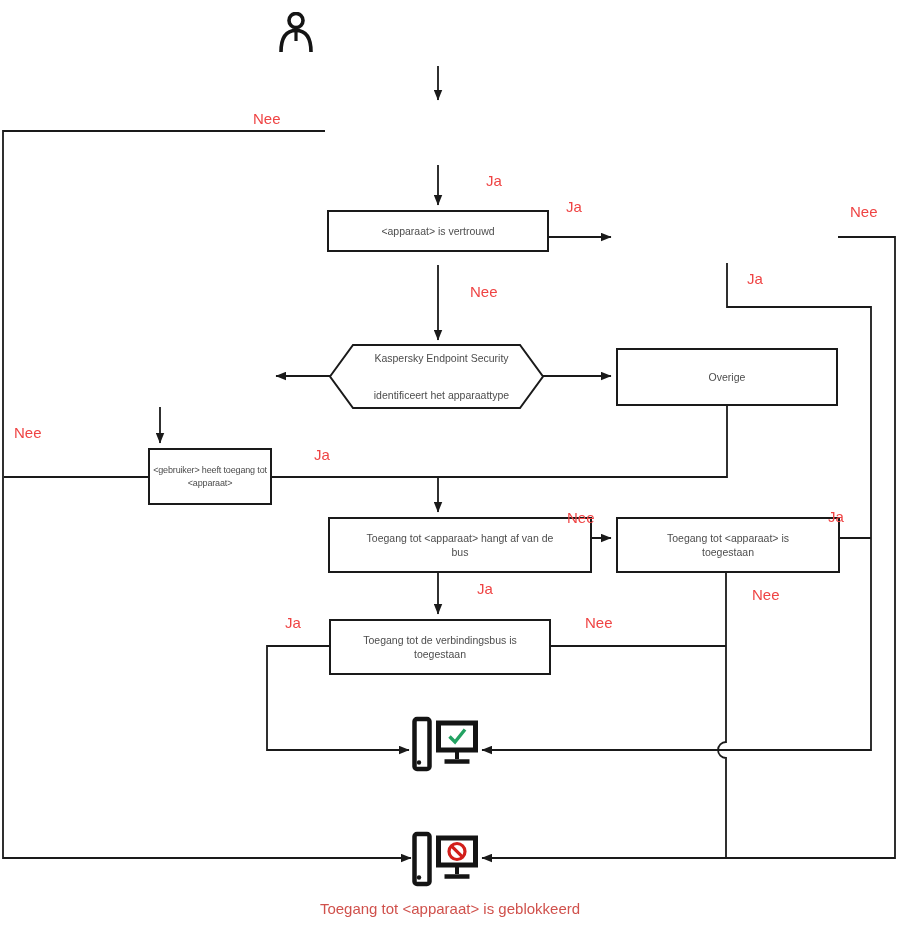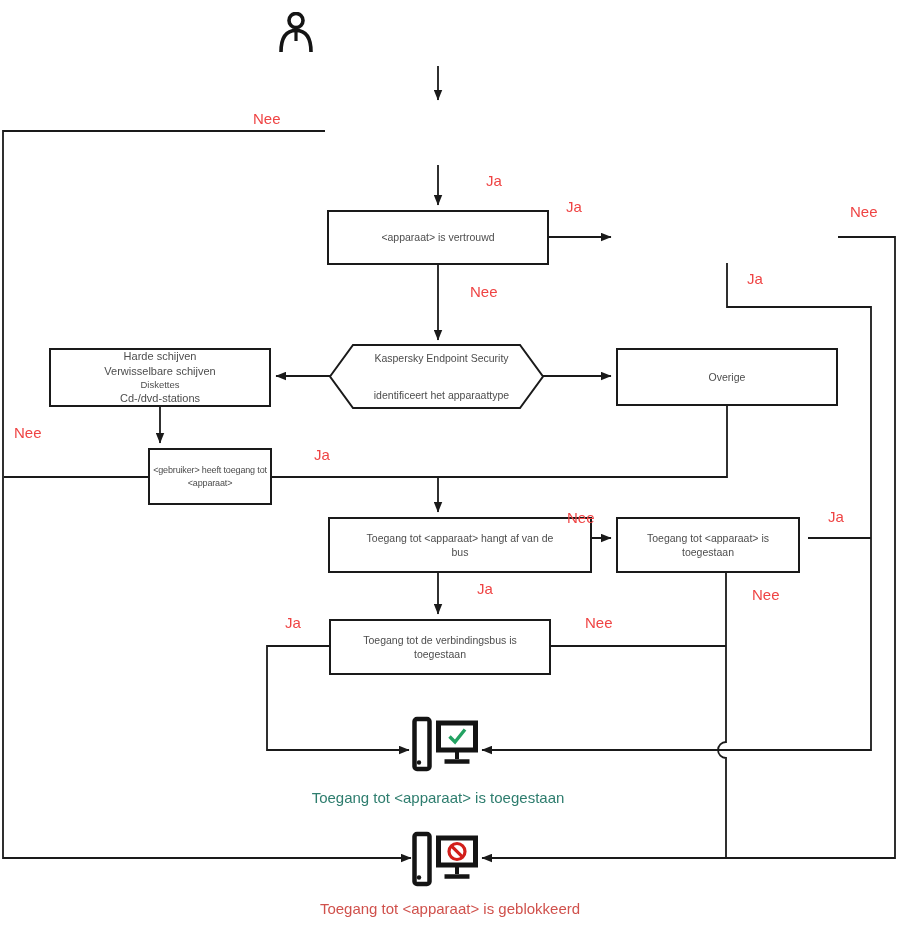--- a/index.html
+++ b/index.html
@@ -67,52 +67,46 @@
 
   <svg class="icon-wrap" style="left:279px;top:12px" width="34" height="40" viewBox="0 0 34 40">
     <circle class="ink" cx="17" cy="8.5" r="7" stroke-width="3.6"></circle>
     <path class="ink" d="M2 40 C2 24 8 18.5 17 18.5" stroke-width="3.6"></path>
     <path class="ink" d="M32 40 C32 24 26 18.5 17 18.5" stroke-width="3.6"></path>
     <path class="ink" d="M17 19 V29" stroke-width="3.2"></path>
   </svg>
 
 
 
-  <div class="node" style="left:327px;top:210px;width:222px;height:55px;font-size:10.5px">
+  <div class="node" style="left:327px;top:210px;width:222px;height:42px;font-size:10.5px">
     <div class="ln">&lt;apparaat&gt; is vertrouwd</div>
   </div>
 
 
   <div class="node hexnode" style="left:343px;top:347px;width:197px;height:59px;font-size:10.5px">
     <div class="ln">Kaspersky Endpoint Security</div>
     <div class="ln">identificeert het apparaattype</div>
   </div>
 
-  <div class="node" style="left:49px;top:348px;width:222px;height:59px;font-size:11px;line-height:1.18">
-    <div class="ln">Harde schijven</div>
-    <div class="ln">Verwisselbare schijven</div>
-    <div class="ln sm">Diskettes</div>
-    <div class="ln">Cd-/dvd-stations</div>
-  </div>
 
   <div class="node" style="left:616px;top:348px;width:222px;height:58px;font-size:10.5px">
     <div class="ln">Overige</div>
   </div>
 
   <div class="node tight" style="left:148px;top:448px;width:124px;height:57px;font-size:9px">
     <div class="ln">&lt;gebruiker&gt; heeft toegang tot</div>
     <div class="ln">&lt;apparaat&gt;</div>
   </div>
 
   <div class="node" style="left:328px;top:517px;width:264px;height:56px;font-size:10.5px">
     <div class="ln">Toegang tot &lt;apparaat&gt; hangt af van de</div>
     <div class="ln">bus</div>
   </div>
 
-  <div class="node" style="left:616px;top:517px;width:184px;height:56px;font-size:10.5px">
+  <div class="node" style="left:616px;top:517px;width:224px;height:56px;font-size:10.5px">
     <div class="ln">Toegang tot &lt;apparaat&gt; is</div>
     <div class="ln">toegestaan</div>
   </div>
 
   <div class="node" style="left:329px;top:619px;width:222px;height:56px;font-size:10.5px">
     <div class="ln">Toegang tot de verbindingsbus is</div>
     <div class="ln">toegestaan</div>
   </div>
 
   <span class="lbl" style="left:253px;top:110px">Nee</span>
@@ -132,21 +126,20 @@
 
   <svg class="icon-wrap" style="left:412px;top:716px" width="66" height="60" viewBox="0 0 66 60">
     <rect class="ink" x="2.5" y="3" width="15" height="50" rx="2.5" stroke-width="4.5" fill="#fff"></rect>
     <circle cx="7" cy="46.5" r="2.2" fill="#141414"></circle>
     <rect class="ink" x="26.5" y="7" width="37" height="27" stroke-width="5" fill="#fff"></rect>
     <path class="ink" d="M45 34 V43" stroke-width="4"></path>
     <path class="ink" d="M32.5 45.5 H57.5" stroke-width="4.5"></path>
     <path d="M37.5 20.5 L43 26 L53 13.5" fill="none" stroke="var(--allowed-check)" stroke-width="3.4"></path>
   </svg>
 
-  <div class="result-text allowed-text" style="left:258px;top:789px;width:360px">Toegang tot &lt;apparaat&gt; is toegestaan</div>
 
   <svg class="icon-wrap" style="left:412px;top:831px" width="66" height="60" viewBox="0 0 66 60">
     <rect class="ink" x="2.5" y="3" width="15" height="50" rx="2.5" stroke-width="4.5" fill="#fff"></rect>
     <circle cx="7" cy="46.5" r="2.2" fill="#141414"></circle>
     <rect class="ink" x="26.5" y="7" width="37" height="27" stroke-width="5" fill="#fff"></rect>
     <path class="ink" d="M45 34 V43" stroke-width="4"></path>
     <path class="ink" d="M32.5 45.5 H57.5" stroke-width="4.5"></path>
     <g stroke="var(--blocked-sign)" stroke-width="3.2" fill="none">
       <circle cx="45" cy="20.5" r="8"></circle>
       <path d="M39.3 14.8 L50.7 26.2"></path>

